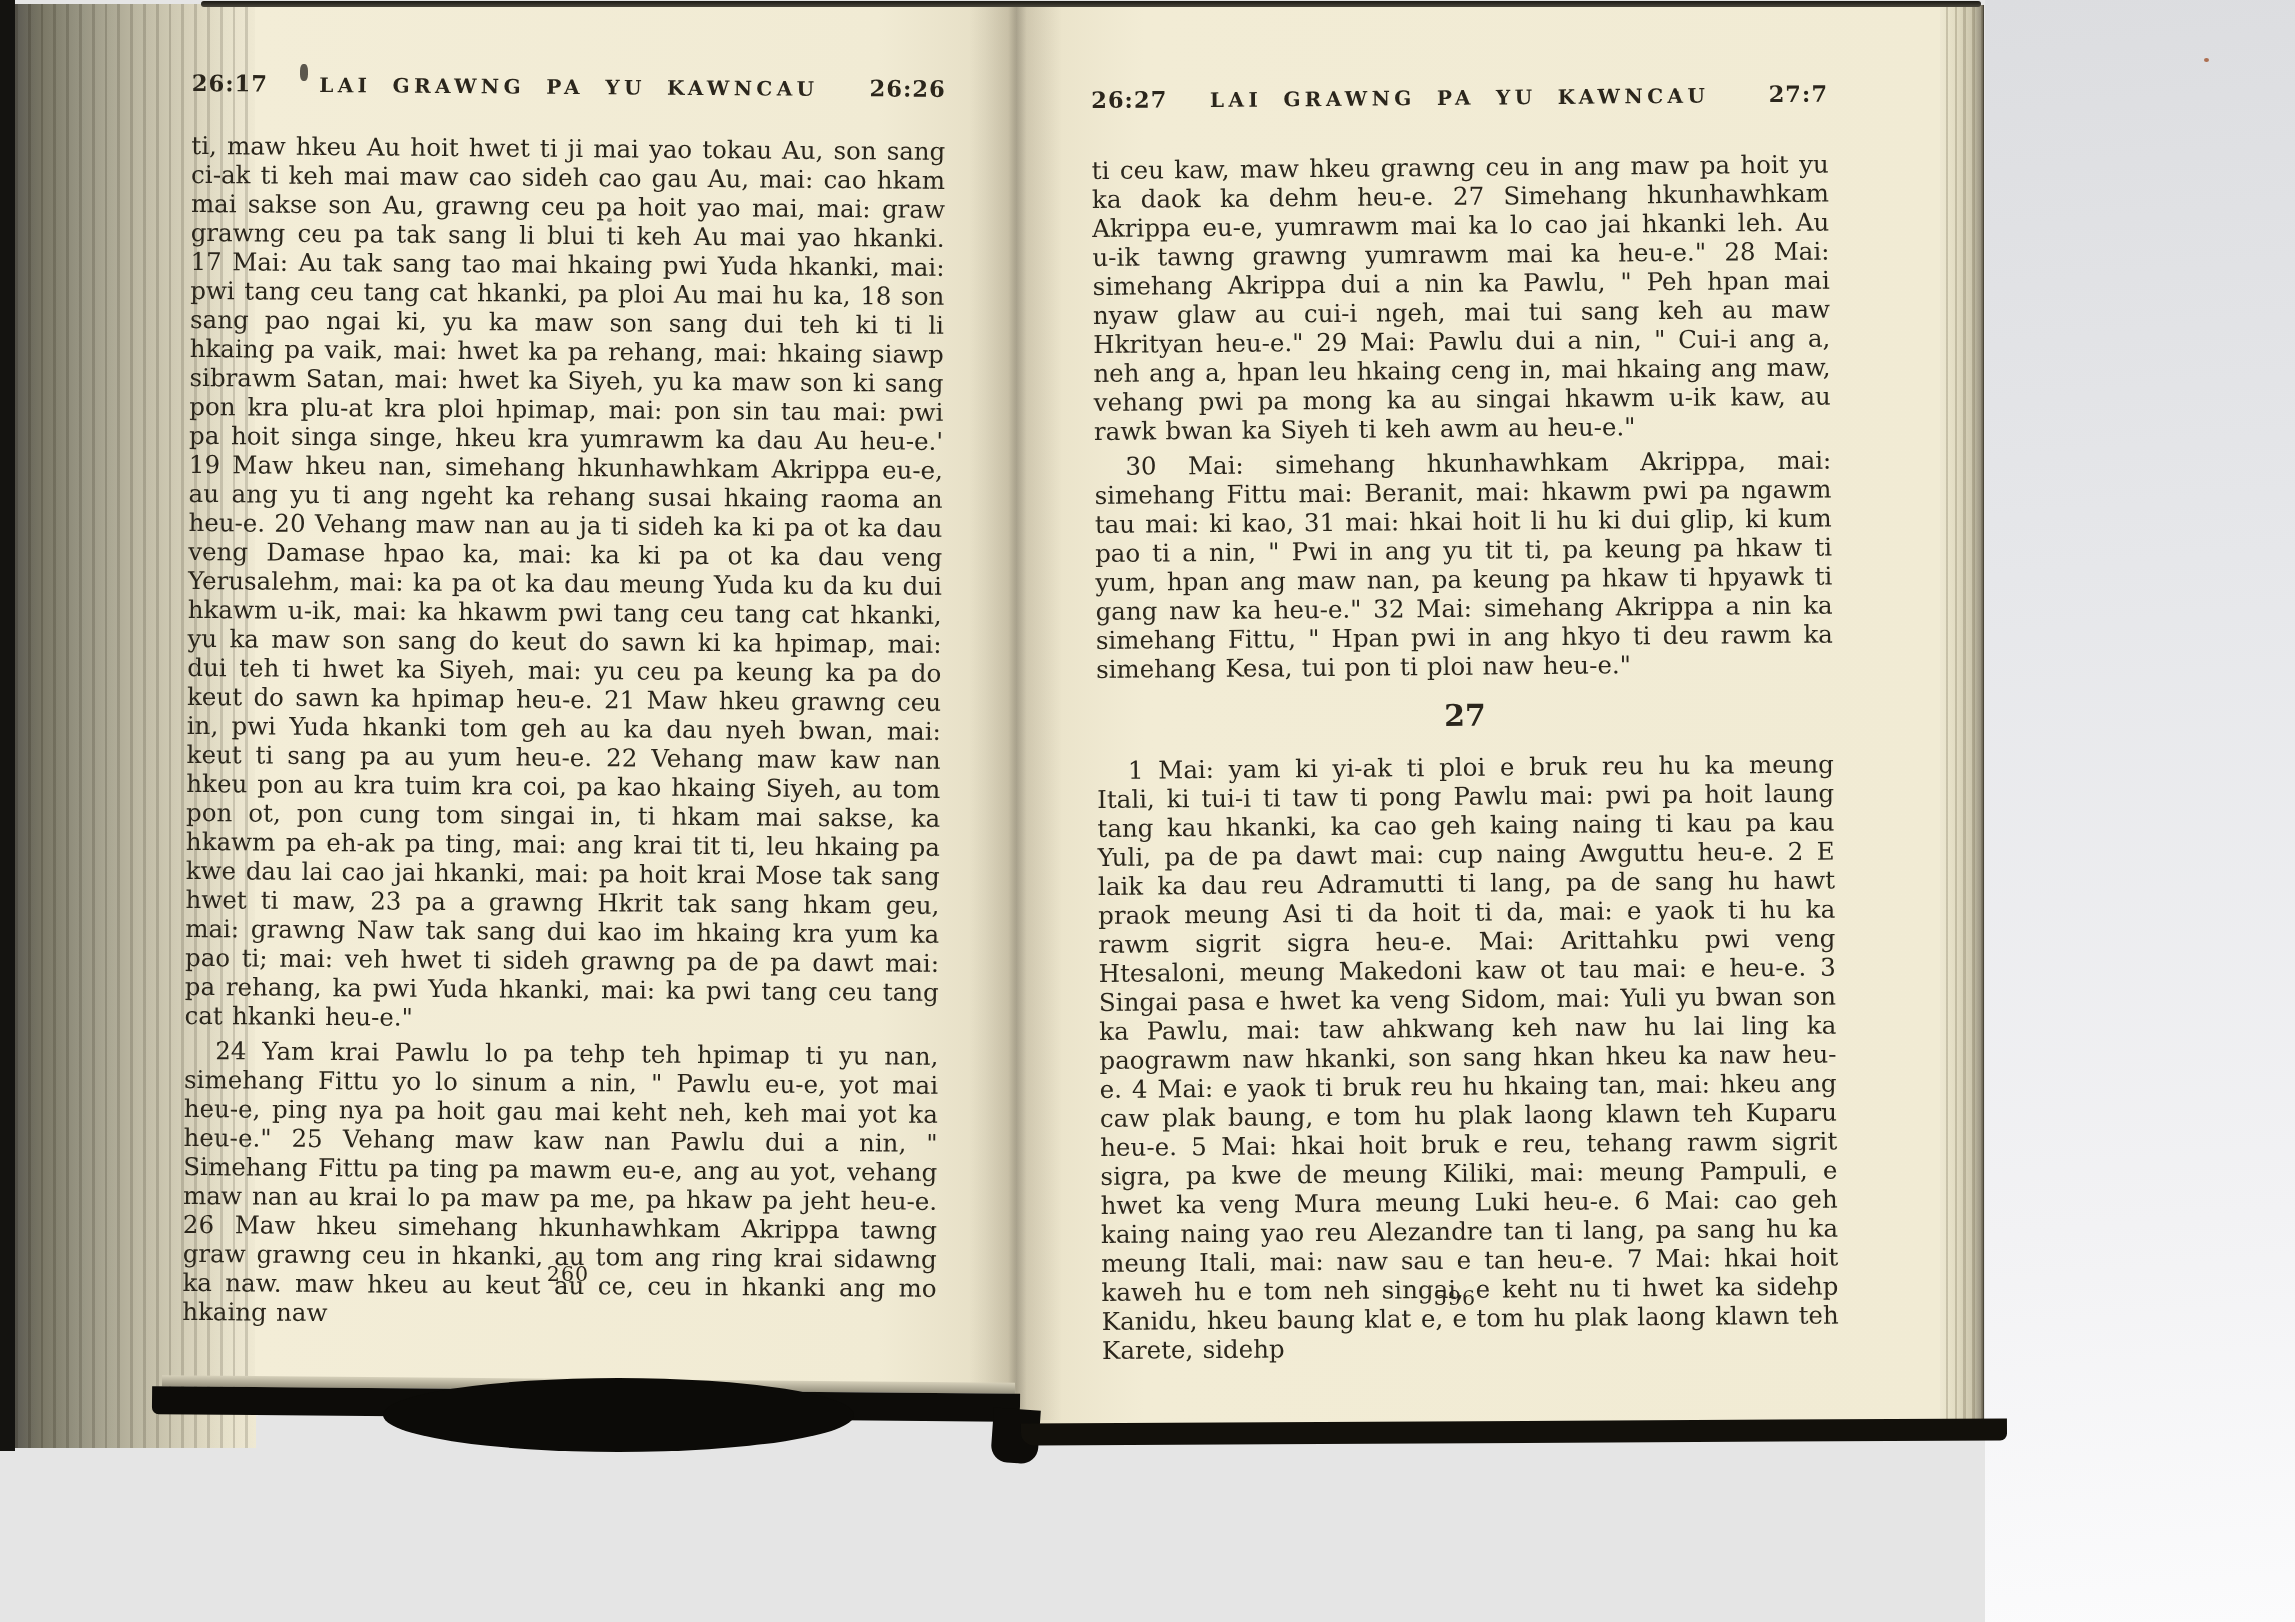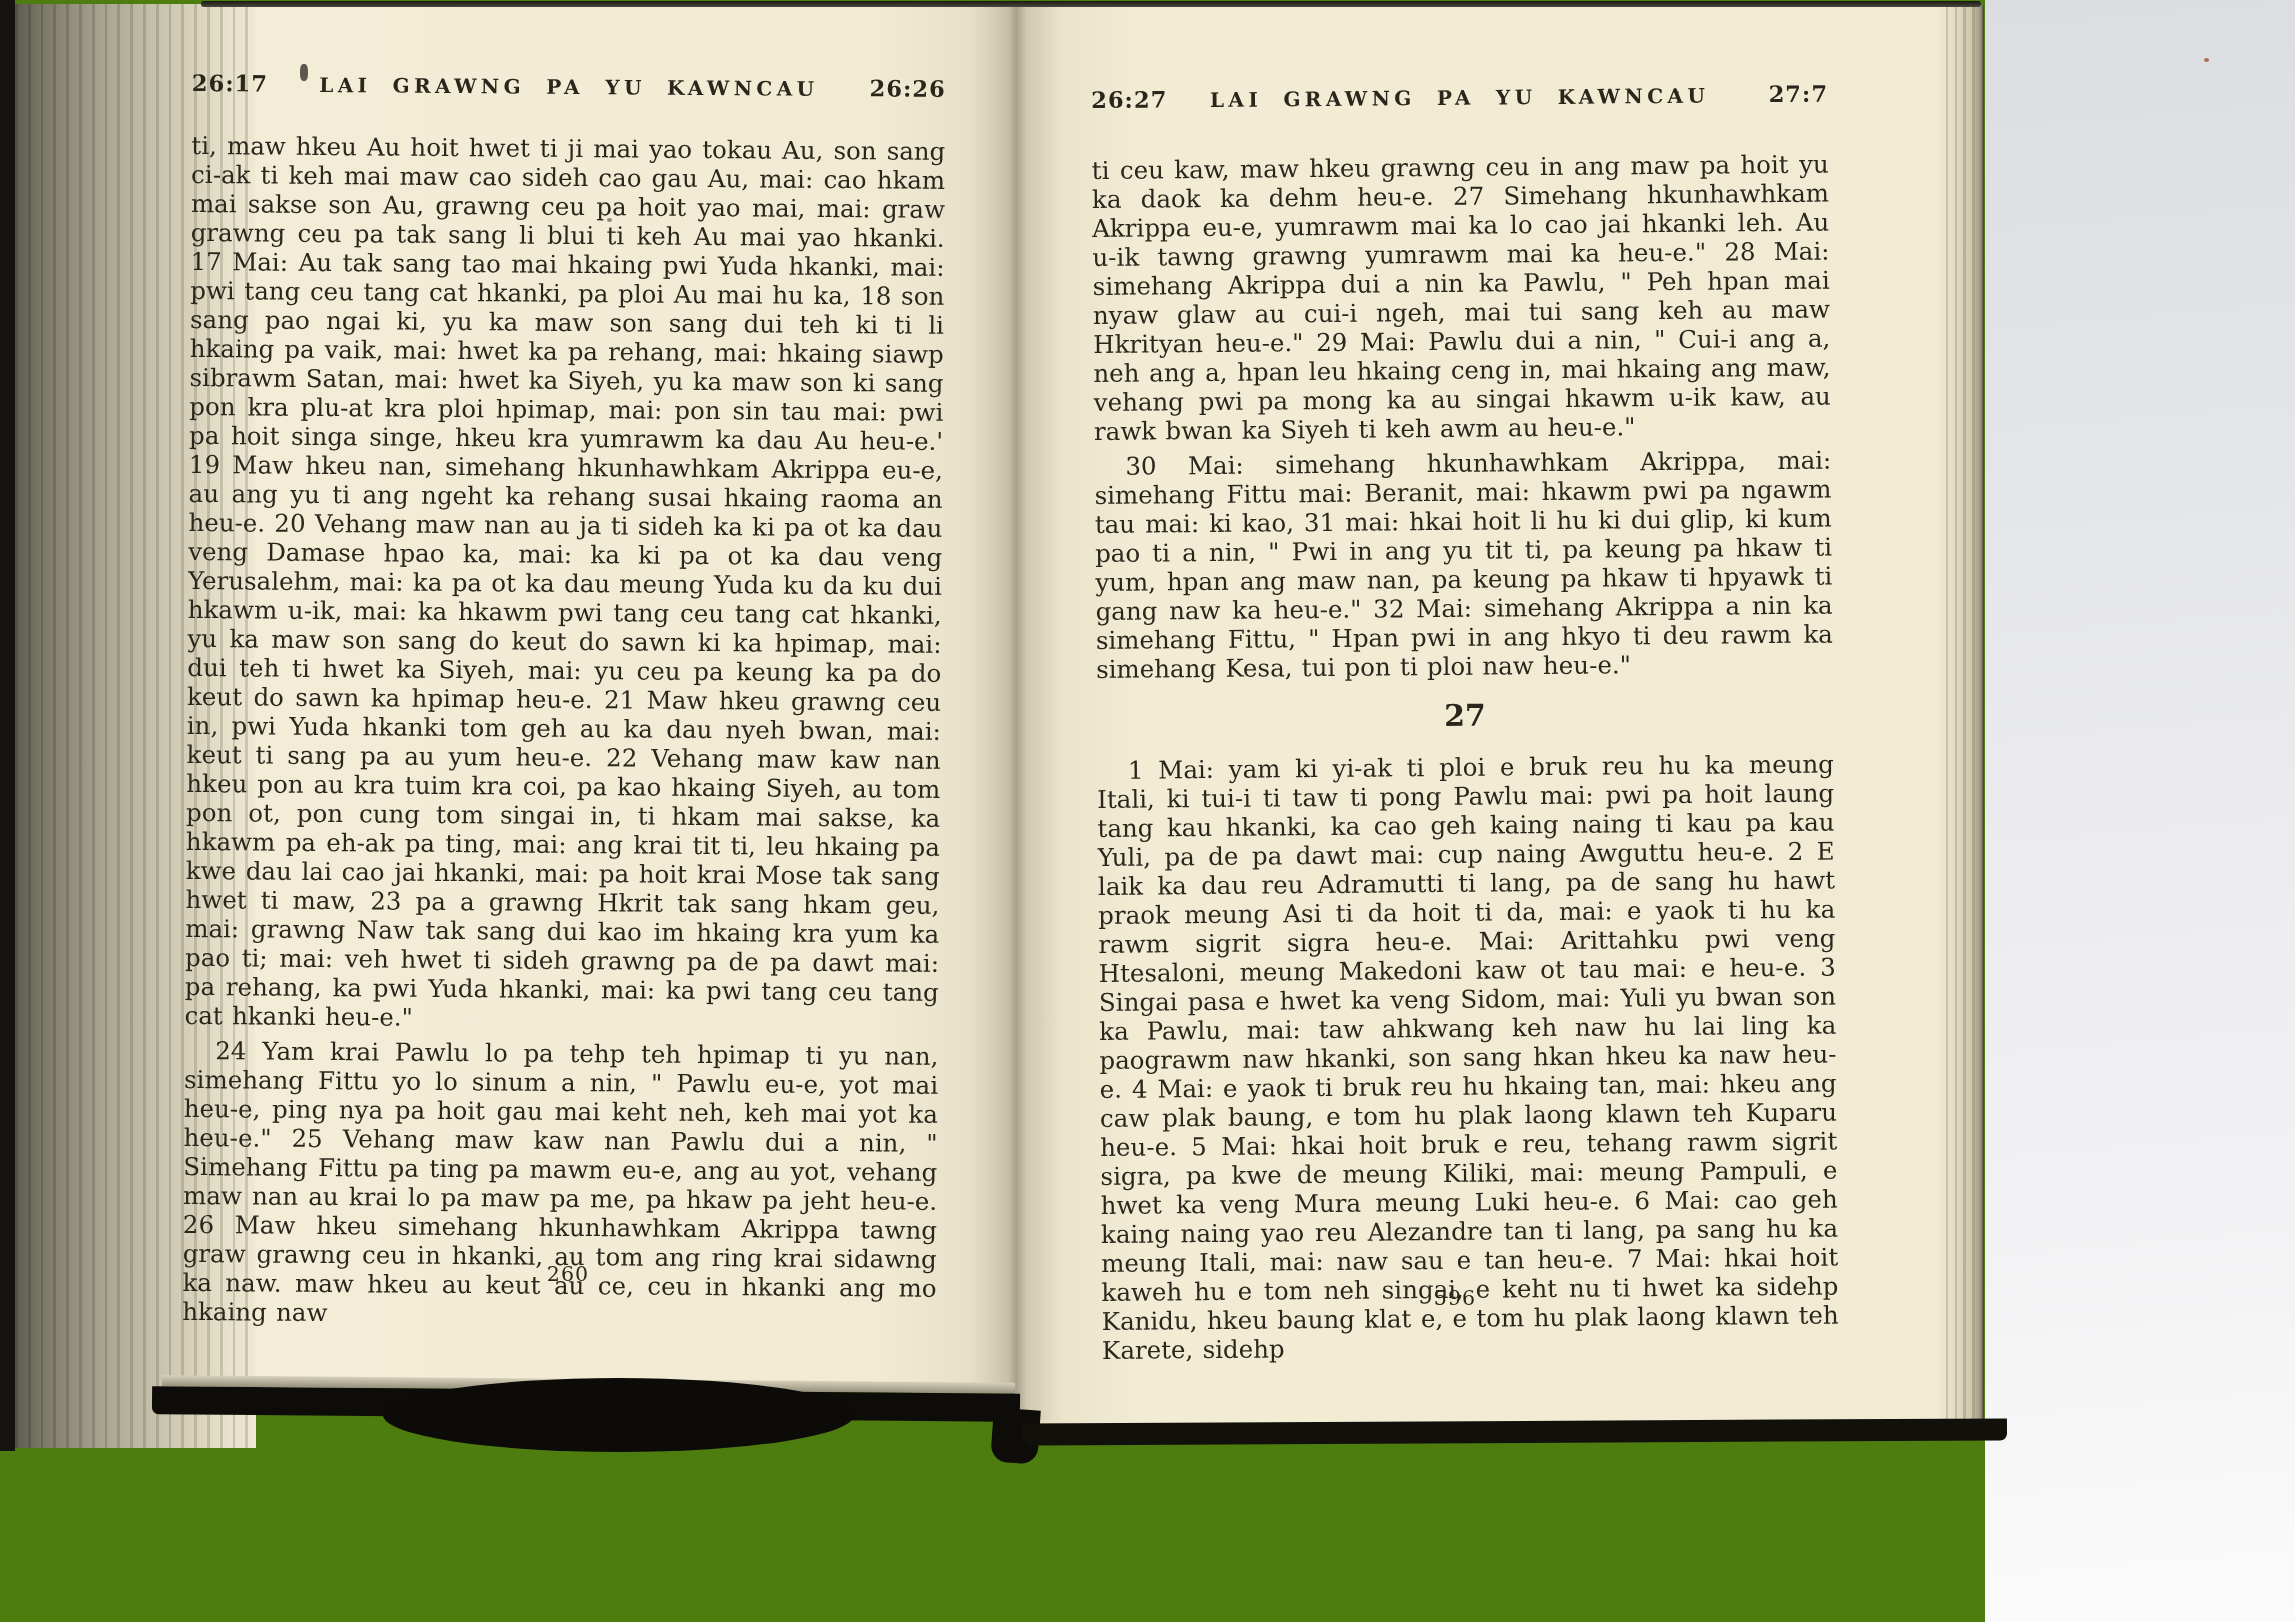--- a/index.html
+++ b/index.html
@@ -2,21 +2,21 @@
 <html style="font-size:7.8px"><head>
 <meta charset="utf-8">
 <style>
   html,body{margin:0;padding:0;}
   body{
     width:2295px;height:1622px;
     background:#ffffff;
     font-family:"DejaVu Serif", serif;
     overflow:hidden;
   }
-  .scan{position:relative;width:2295px;height:1622px;background:#4d7c0f;}
+  .scan{position:relative;width:2295px;height:1622px;background:#e5e5e5;}
 
   
   .scanner-bg{
     position:absolute;left:1985px;top:0;width:311px;height:1622px;
     background:linear-gradient(175deg,#dcdde0 0%,#e6e7ea 35%,#f2f2f4 75%,#fbfbfc 100%);
   }
   
   .board-left{
     position:absolute;left:0;top:0;width:14.7px;height:1451px;background:#141310;
   }

